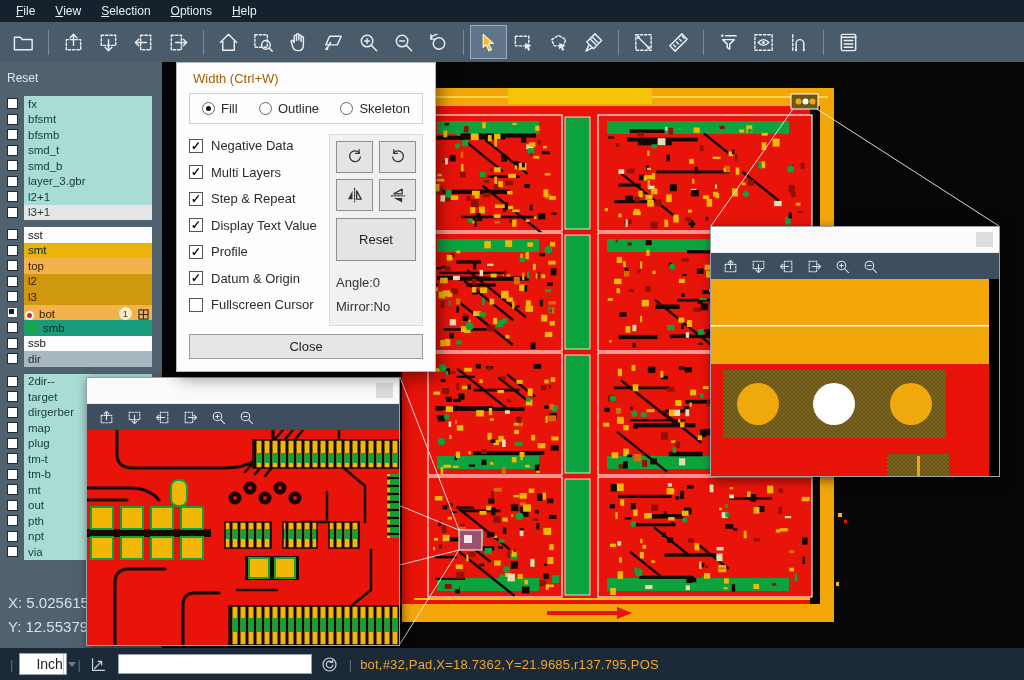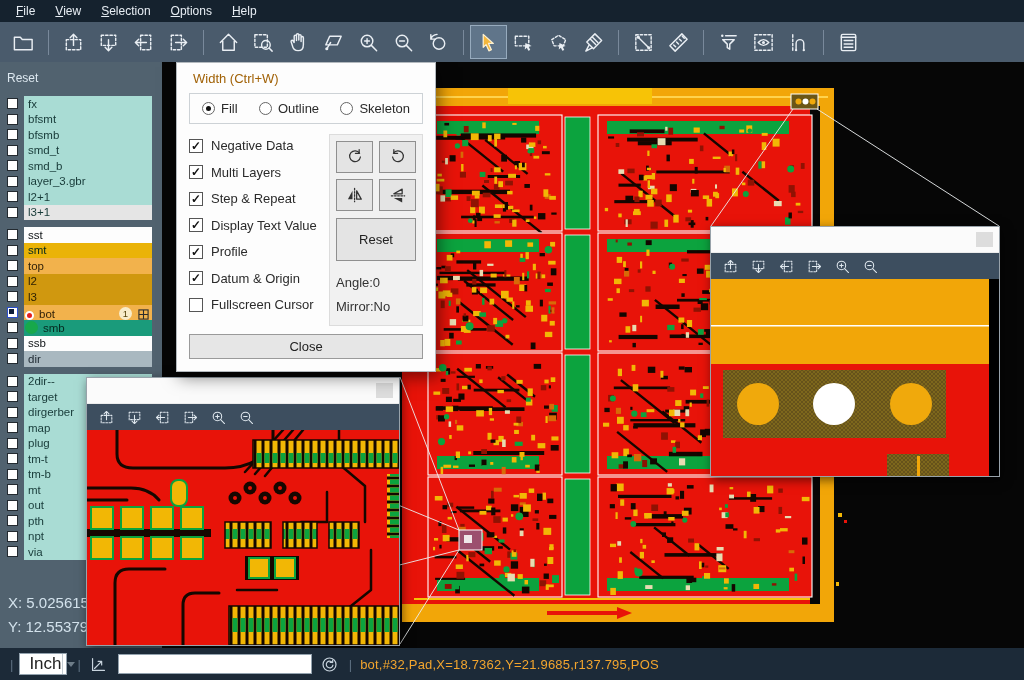--- a/index.html
+++ b/index.html
@@ -46,21 +46,21 @@
          font-size:9.5px;display:flex;align-items:center;justify-content:center;}
   .gridglyph{margin:0 3px 0 3px;display:flex;}
   .coords{position:absolute;left:8px;color:#d3e2ec;font-size:15px;}
   .coords.x{top:532px;} .coords.y{top:556px;}
 
   
   .statusbar{position:absolute;bottom:0;left:0;right:0;height:32px;background:#1c2a38;
              display:flex;align-items:center;z-index:40;color:#c8d4de;font-size:13px;}
   .sb-sep{color:#5d6f80;margin-left:10px;}
   .unit-box{margin-left:6px;width:48px;height:22px;background:#fff;border:1px solid #93a2ae;
-            display:flex;align-items:center;justify-content:space-between;padding:0 9px;color:#222;font-size:17px;}
+            display:flex;align-items:center;justify-content:space-between;padding:0 16px;color:#222;font-size:14px;}
   .unit-div{display:flex;align-items:center;gap:4px;border-left:1px solid #c4ccd2;padding-left:4px;height:100%;}
   .sb-icon{margin-left:8px;display:flex;color:#c8d4de;}
   .sb-icon svg{width:19px;height:19px;}
   .sb-input{margin-left:10px;width:194px;height:20px;background:#fff;border:1px solid #93a2ae;
             font-size:12px;padding:0 4px;color:#222;outline:none;}
   .sb-msg{margin-left:8px;color:#f2a52e;font-size:13px;letter-spacing:.2px;white-space:nowrap;}
 
   
   .canvas{position:absolute;left:162px;top:62px;width:862px;height:586px;background:#060606;z-index:1;}
 

